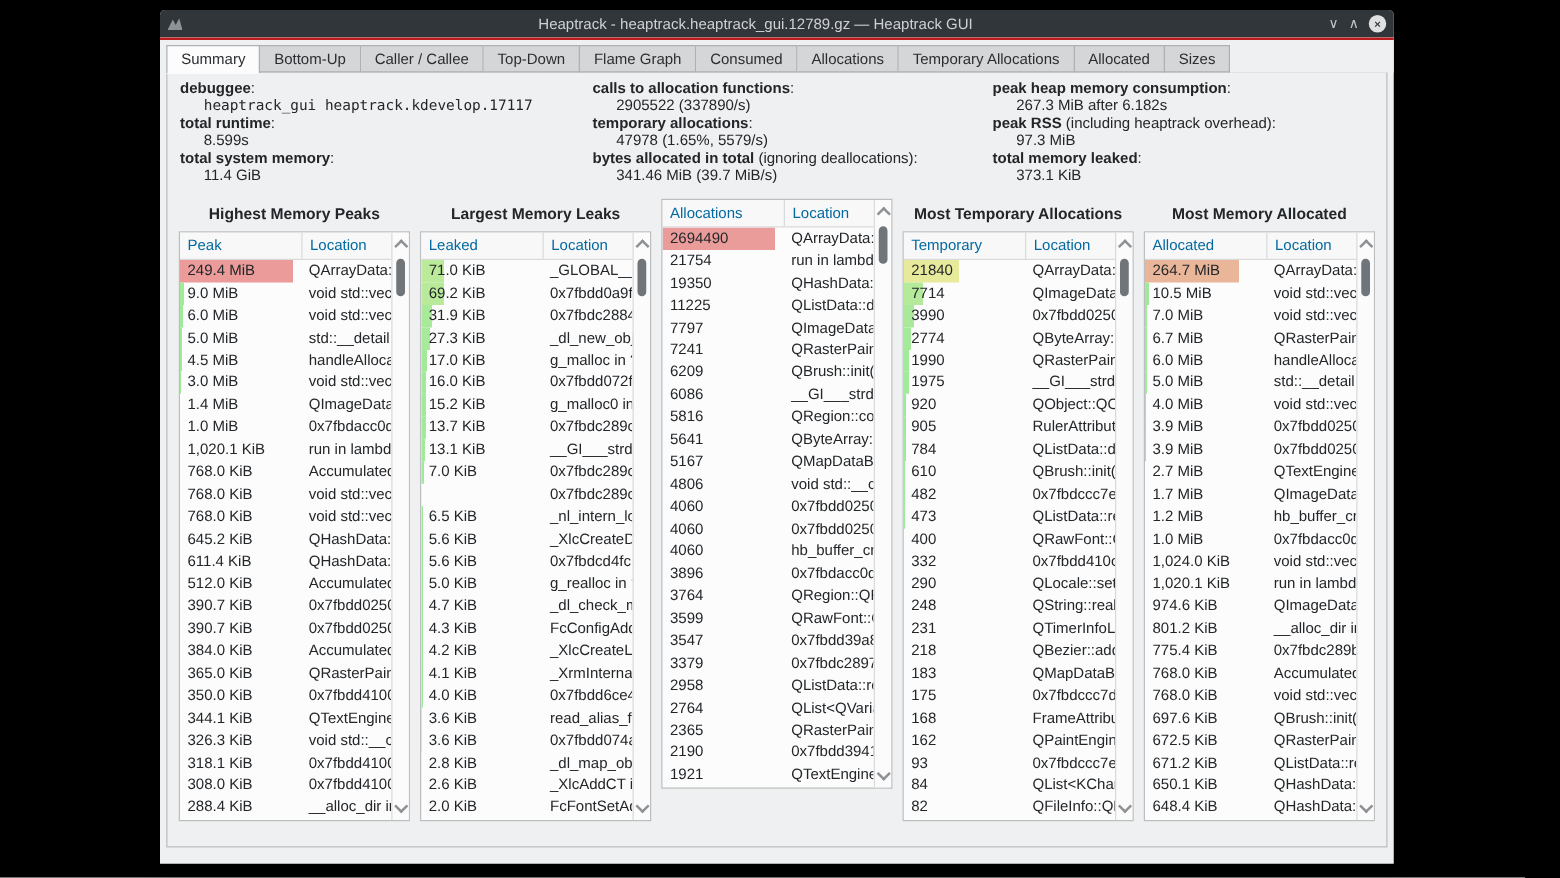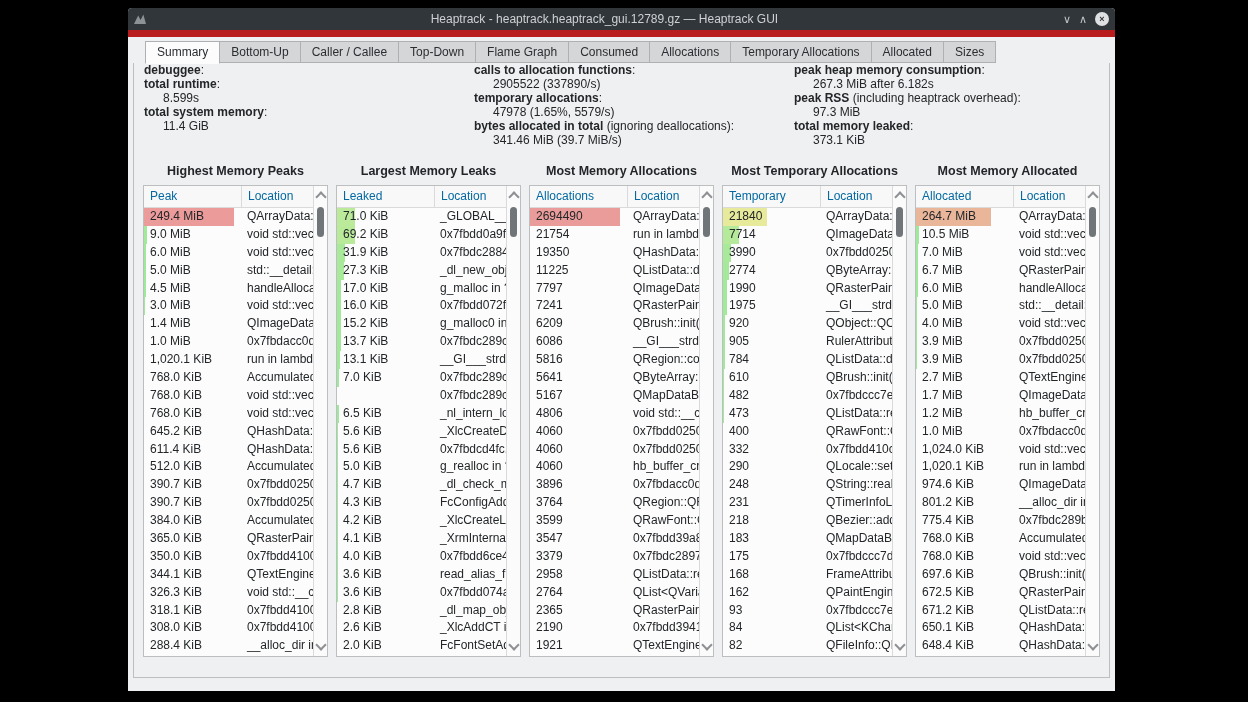--- a/index.html
+++ b/index.html
@@ -25,22 +25,22 @@
   }
   .title-text{flex:1;text-align:center;white-space:nowrap;overflow:hidden;}
   .win-controls{display:flex;align-items:center;gap:8px;flex:0 0 auto;}
   .win-btn{color:#c3c5c7;font-size:11px;line-height:14px;cursor:default;}
   .win-btn.close{
     width:14px;height:14px;border-radius:50%;background:#dfe0e2;color:#31363b;
     font-size:9px;text-align:center;line-height:14px;font-weight:bold;
   }
   
   .tabbar{
-    display:flex;align-items:flex-end;height:24px;padding:2px 0 0 17px;
-    background:#eff0f1;border-top:7px solid #b91c1c;position:relative;z-index:2;
+    display:flex;align-items:flex-end;height:24px;padding:2px 0 0 5px;
+    background:#eff0f1;border-top:2px solid #b91c1c;position:relative;z-index:2;
   }
   .tab{
     height:20px;line-height:20px;padding:0 11px;font-size:12px;color:#2b2e31;
     background:#d5d6d7;border:1px solid #aeb0b2;border-left:none;white-space:nowrap;
   }
   .tab:first-child{border-left:1px solid #aeb0b2;}
   .tab.active{
     background:#fcfcfc;height:21px;line-height:21px;margin-bottom:-1px;
     border-bottom:1px solid #fcfcfc;
   }
@@ -113,20 +113,21 @@
       <div class="tab">Allocations</div>
       <div class="tab">Temporary Allocations</div>
       <div class="tab">Allocated</div>
       <div class="tab">Sizes</div>
     </div>
 
   <div class="pane">
     <div class="summary">
         <div class="sum-col">
           <div class="sum-label"><span>debuggee</span><span class="suffix">:</span></div>
+          <div class="sum-value mono">heaptrack_gui heaptrack.kdevelop.17117</div>
           <div class="sum-label"><span>total runtime</span><span class="suffix">:</span></div>
           <div class="sum-value">8.599s</div>
           <div class="sum-label"><span>total system memory</span><span class="suffix">:</span></div>
           <div class="sum-value">11.4 GiB</div>
         </div>
         <div class="sum-col">
           <div class="sum-label"><span>calls to allocation functions</span><span class="suffix">:</span></div>
           <div class="sum-value">2905522 (337890/s)</div>
           <div class="sum-label"><span>temporary allocations</span><span class="suffix">:</span></div>
           <div class="sum-value">47978 (1.65%, 5579/s)</div>
@@ -381,21 +382,20 @@
               </div>
             </div>
             <div class="vscroll">
               <div class="scroll-arrow up"></div>
               <div class="scroll-thumb"></div>
               <div class="scroll-arrow down"></div>
             </div>
           </div>
         </div>
         <div class="panel">
-          <div class="panel-title">Most Memory Allocations</div>
           <div class="table">
             <div class="table-main">
               <div class="thead">
                 <div class="th th-value">Allocations</div>
                 <div class="th th-loc">Location</div>
               </div>
               <div class="rows">
                 <div class="row">
                   <div class="cell cell-value" style="background: linear-gradient(to right, rgb(234, 156, 154) 92.7%, rgba(0, 0, 0, 0) 92.7%);">2694490</div>
                   <div class="cell cell-loc">QArrayData::...</div>

